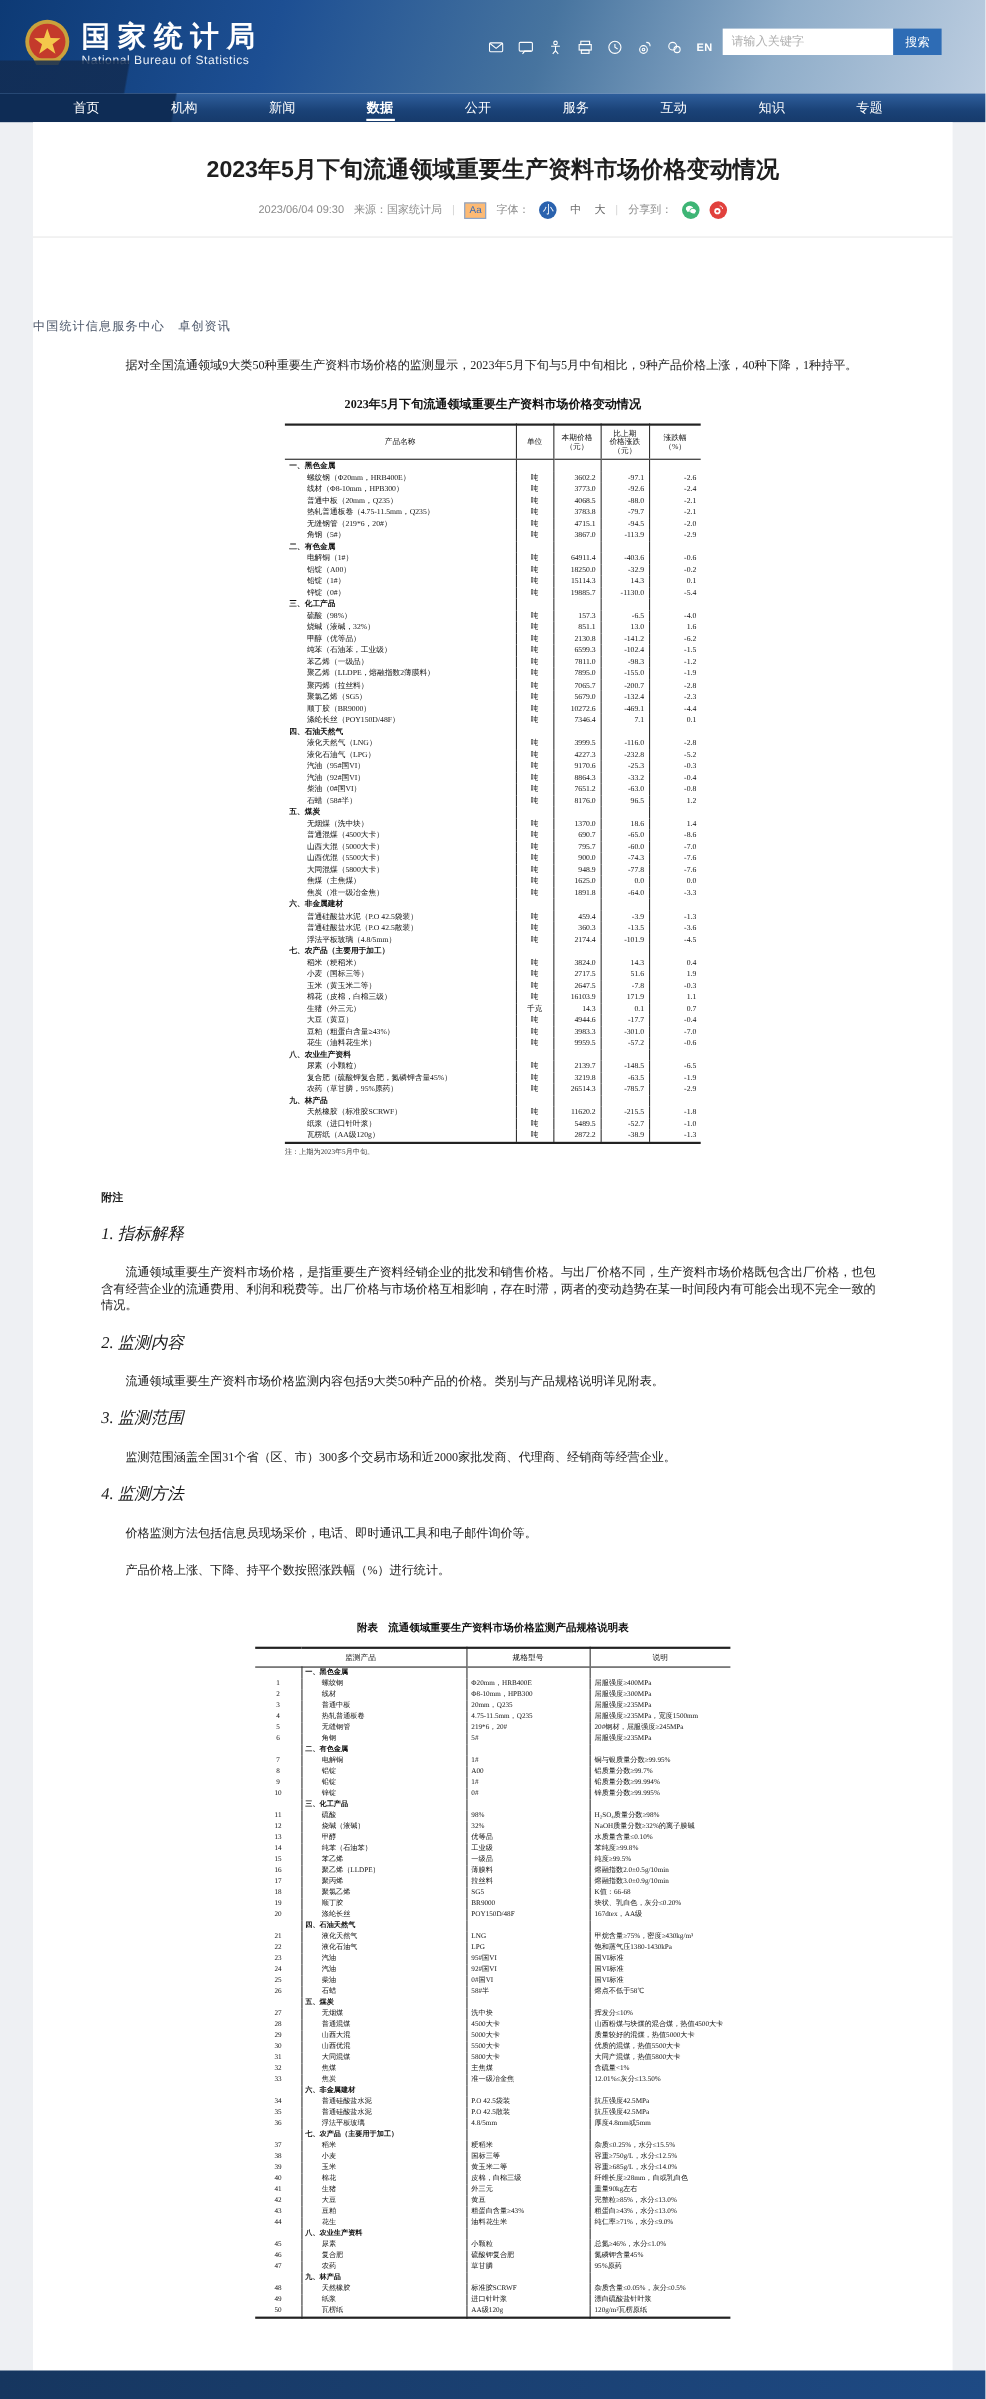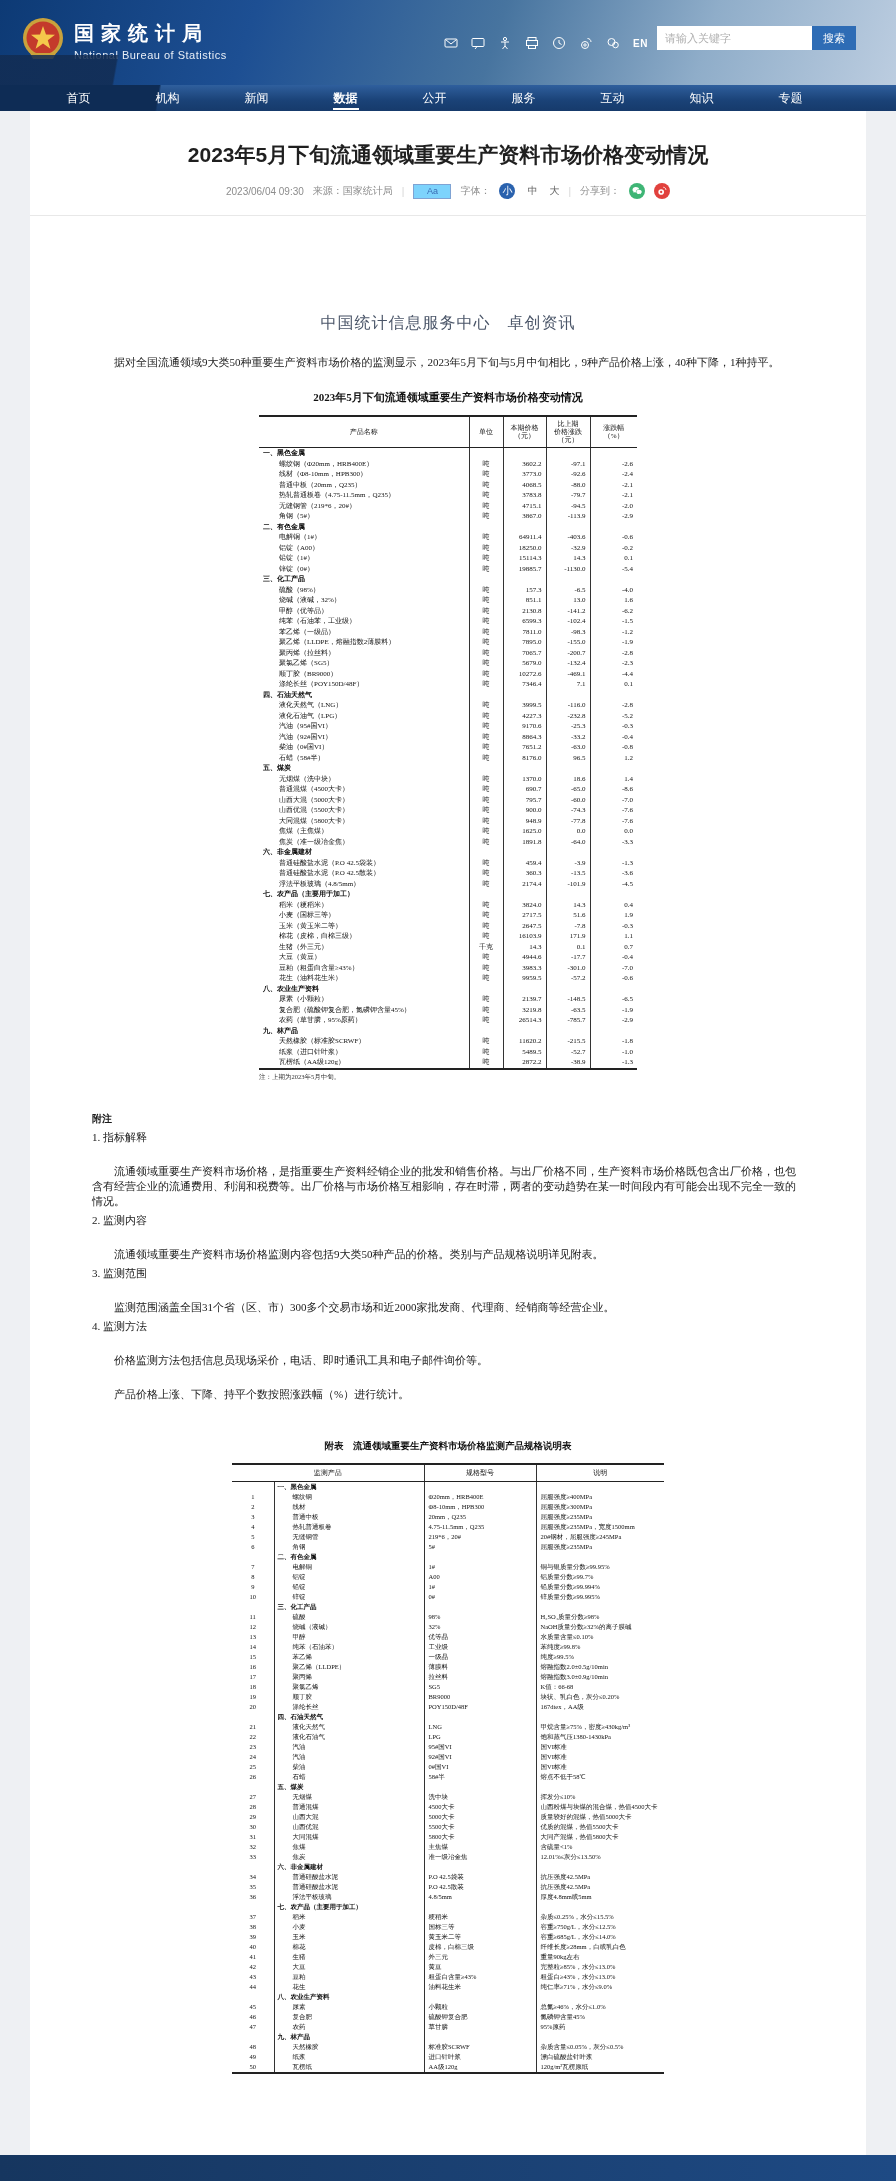--- a/index.html
+++ b/index.html
@@ -14,21 +14,21 @@
     height:85px; position:relative;
     background:linear-gradient(108deg,#0d3a75 0%,#1d4f93 28%,#47749f 55%,#8fadc9 78%,#bccde0 100%);
   }
   .site-header::after{
     content:""; position:absolute; left:0; bottom:0; width:190px; height:30px;
     background:linear-gradient(100deg,#122c52 60%, transparent 61%);
     opacity:.85;
   }
   .logo-wrap{ position:absolute; left:22px; top:17px; display:flex; align-items:center; gap:10px; }
   .logo-emblem{ width:42px; height:46px; }
-  .logo-text .cn{ color:#fff; font-size:20px; font-weight:bold; letter-spacing:7px; line-height:28px; }
+  .logo-text .cn{ color:#fff; font-size:26px; font-weight:bold; letter-spacing:7px; line-height:28px; }
   .logo-text .en{ color:#e8eef6; font-size:11px; letter-spacing:.5px; margin-top:2px; }
   .header-right{ position:absolute; right:40px; top:26px; display:flex; flex-direction:row; align-items:flex-end; gap:9px; }
   .topbar-icons{ display:flex; align-items:center; gap:13px; }
   .topbar-icons .tico{ width:14px; height:14px; display:inline-flex; }
   .topbar-icons .lang{ color:#fff; font-size:10px; font-weight:bold; letter-spacing:.5px; }
   .search-row{ display:flex; }
   .search-input{
     width:155px; height:24px; border:none; background:#fff; font-size:11px; padding:0 8px;
     color:#333; outline:none;
   }
@@ -59,35 +59,35 @@
   }
   .page-title{
     margin:30px 56px 0; text-align:center; font-size:21px; font-weight:bold; color:#1f1f1f; line-height:28px;
   }
   .meta-row{
     margin-top:14px; display:flex; justify-content:center; align-items:center; gap:9px;
     font-size:10px; color:#8c8c8c;
   }
   .meta-sep{ color:#d5d5d5; }
   .aa-box{
-    width:38px; height:15px; border:1px solid #7fa3d3; color:#3a6cb4; font-size:9px;
-    display:inline-flex; align-items:center; justify-content:center; background:#7dd3fc;
+    width:20px; height:15px; border:1px solid #7fa3d3; color:#3a6cb4; font-size:9px;
+    display:inline-flex; align-items:center; justify-content:center; background:#fdba74;
   }
   .fs-opt{ color:#666; cursor:pointer; }
   .fs-opt.active{
     width:16px; height:16px; border-radius:50%; background:#2a62ae; color:#fff;
     display:inline-flex; align-items:center; justify-content:center;
   }
   .share-ico{ width:16px; height:16px; border-radius:50%; display:inline-flex; align-items:center; justify-content:center; cursor:pointer; }
   .share-ico.wechat{ background:#3eb575; }
   .share-ico.weibo{ background:#e1413d; }
   .divider{ margin:16px 0 0; border-bottom:1px solid #e8e8e8; }
   
   .article{ font-family:"Liberation Serif", serif; color:#1a1a1a; }
-  .byline{ margin-top:97px; text-align:center; font-size:16px; color:#4a5568; letter-spacing:1px; }
+  .byline{ margin-top:73px; font-size:11px; color:#4a5568; letter-spacing:1px; }
   .intro{ margin:20px 62px 0; font-size:11px; line-height:16px; text-indent:2em; color:#222; }
   .t1-title{ margin-top:20px; text-align:center; font-size:11px; font-weight:bold; color:#111; }
   
   table{ border-collapse:collapse; }
   .price-table{
     margin:10px auto 0; width:378px; font-size:7px; color:#111;
     border-top:2px solid #222; border-bottom:2px solid #222;
   }
   .price-table th{
     font-weight:normal; border-bottom:1px solid #222; white-space:pre-line;
@@ -97,21 +97,21 @@
   .price-table td{ height:10.5px; padding:0 4px; line-height:10.5px; white-space:nowrap; }
   .price-table td.name{ text-align:left; padding-left:20px; }
   .price-table tr.section td.name{ padding-left:4px; font-weight:bold; }
   .price-table td.unit{ text-align:center; }
   .price-table td.num{ text-align:right; }
   .col-name{ width:210px; } .col-unit{ width:34px; } .col-p{ width:43px; } .col-c{ width:44px; } .col-r{ width:47px; }
   .t1-note{ width:378px; margin:3px auto 0; font-size:6.5px; color:#333; }
   
   .notes{ margin:30px 62px 0; }
   .notes-heading{ font-size:10px; font-weight:bold; }
-  .note-title{ margin-top:4px; font-size:11px; }
+  .note-title{ margin-top:16px; font-size:15px;font-style:italic; }
   .note-body{ margin-top:19px; font-size:11px; line-height:15px; text-indent:2em; }
   
   .t2-title{ margin-top:38px; text-align:center; font-size:9.5px; font-weight:bold; color:#111; }
   .spec-table{
     margin:10px auto 0; width:432px; font-size:6.5px; color:#111;
     border-top:2px solid #222; border-bottom:2px solid #222;
   }
   .spec-table th{
     font-weight:normal; border-bottom:1px solid #222; padding:3px 2px; font-size:7px; text-align:center;
   }

